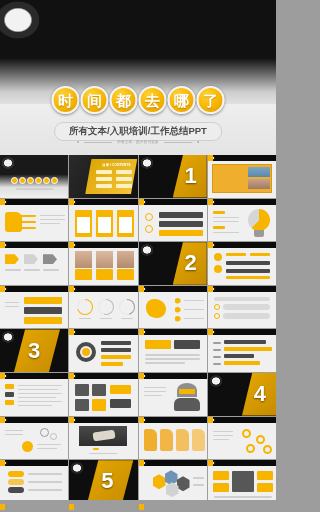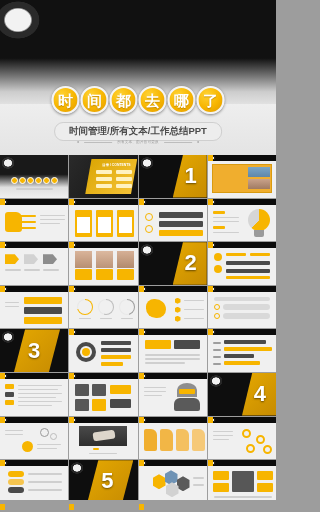--- a/index.html
+++ b/index.html
@@ -138,21 +138,21 @@
 
   <div class="title-row">
     <div class="tchar">时</div>
     <div class="tchar">间</div>
     <div class="tchar">都</div>
     <div class="tchar">去</div>
     <div class="tchar">哪</div>
     <div class="tchar">了</div>
   </div>
 
-  <div class="subtitle-pill">时间管理/所有文本/工作总结PPT</div>
+  <div class="subtitle-pill">所有文本/入职培训/工作总结PPT</div>
 
   <div class="micro-row">
     <span class="micro-dot"></span>
     <span class="micro-line"></span>
     <span class="micro-text">所有文本、图片皆可更换</span>
     <span class="micro-line"></span>
     <span class="micro-dot"></span>
   </div>
 </div>
 

